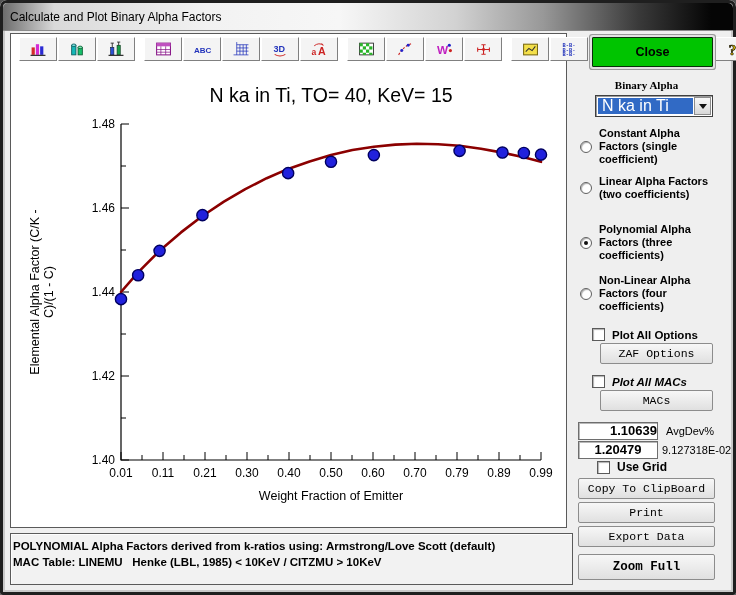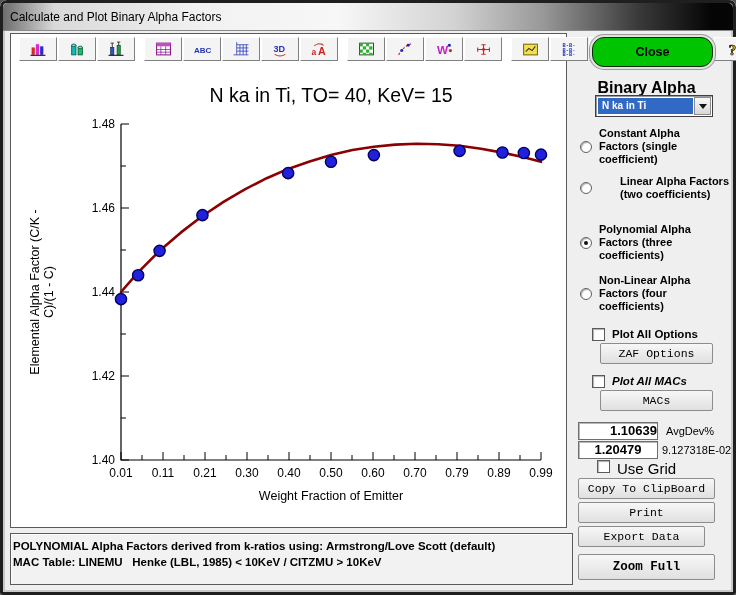--- a/index.html
+++ b/index.html
@@ -48,41 +48,41 @@
   
   .status-panel{
     position:absolute; left:10px; top:533px; width:563px; height:52px;
     background:#f2f2f2; border:1px solid #5a5a5a;
     box-shadow: inset 1px 1px 0 #fdfdfd;
     padding:4px 2px; font-size:11.5px; font-weight:bold; color:#000;
   }
   .status-line{ line-height:16px; white-space:pre-wrap; }
 
   
-  .rp-label{ font-weight:bold; font-size:16px; color:#000; }
+  .rp-label{ font-weight:bold; font-size:11px; color:#000;font-family:Liberation Serif, serif; }
 
   .close-btn{
     position:absolute; left:592px; top:37px; width:121px; height:30px;
-    background:#00c400; border:1px solid #0b2d0b; border-radius:12px;
+    background:#00c400; border:1px solid #0b2d0b; border-radius:1px;
     box-shadow: 0 0 0 2px #e2e2e2, 0 0 0 3px #9a9a9a;
     font-weight:bold; font-size:12.5px; color:#000; text-align:center; line-height:28px;
     cursor:pointer;
   }
   .binary-alpha-label{
     position:absolute; left:578px; top:79px; width:137px; text-align:center;
   }
   .combo{
     position:absolute; left:595px; top:95px; width:118px; height:22px;
     background:#fff; border:1px solid #404040;
     box-shadow: inset 1px 1px 0 #9a9a9a;
     display:flex;
   }
   .combo-sel{
     flex:1; margin:2px 0 2px 2px; background:#316ac5; color:#fff;
-    font-weight:bold; font-size:10px; line-height:16px; padding-left:4px;
+    font-weight:normal; font-size:16px; line-height:16px; padding-left:4px;
     overflow:hidden; white-space:nowrap;
   }
   .combo-btn{
     width:17px; margin:1px; background:linear-gradient(#f8f8f8,#d8d8d8);
     border:1px solid #8c8c8c; display:flex; align-items:center; justify-content:center;
     cursor:pointer;
   }
   .combo-arrow{ width:0; height:0; border-left:4px solid transparent; border-right:4px solid transparent; border-top:5px solid #111; }
 
   .radio-row{
@@ -93,27 +93,27 @@
     background:#fff; border:1px solid #606060;
     box-shadow: inset 1px 1px 1px #b0b0b0;
     margin-right:7px; position:relative; cursor:pointer;
   }
   .radio-circle.selected::after{
     content:""; position:absolute; left:3px; top:3px; width:4px; height:4px;
     border-radius:50%; background:#111;
   }
   .radio-label{ width:112px; font-weight:bold; font-size:11px; line-height:13px; color:#000; }
 
-  .check-row{ position:absolute; display:flex; align-items:flex-start; cursor:default; }
+  .check-row{ position:absolute; display:flex; align-items:center; cursor:default; }
   .checkbox{
     width:13px; height:13px; background:#fff; border:1px solid #5a5a5a;
     box-shadow: inset 1px 1px 1px #b0b0b0; margin-right:7px; cursor:pointer; flex:0 0 13px;
   }
   .check-label{ font-weight:bold; font-size:11.5px; color:#000; }
-  .check-label.normal{ font-weight:normal; font-size:15px; }
+  .check-label.normal{ font-weight:bold; font-size:12px; }
 
   .win-btn{
     position:absolute; background:linear-gradient(#f7f7f7,#e0e0e0);
     border:1px solid #8c8c8c; border-radius:2px;
     font-size:11.5px; color:#000; text-align:center; cursor:pointer;
     font-family:Liberation Mono, monospace;
   }
   .value-box{
     position:absolute; background:#fff; border:1px solid #6e6e6e;
     box-shadow: inset 1px 1px 0 #b8b8b8;
@@ -395,21 +395,21 @@
     <div class="combo-btn">
       <div class="combo-arrow"></div>
     </div>
   </div>
 
   <div id="radios">
       <div class="radio-row" style="top: 127px;">
         <div class="radio-circle"></div>
         <div class="radio-label">Constant Alpha Factors (single coefficient)</div>
       </div>
-      <div class="radio-row" style="top: 175px; justify-content: space-between;">
+      <div class="radio-row" style="top: 175px;">
         <div class="radio-circle"></div>
         <div class="radio-label">Linear Alpha Factors (two coefficients)</div>
       </div>
       <div class="radio-row" style="top: 223px;">
         <div class="radio-circle selected"></div>
         <div class="radio-label">Polynomial Alpha Factors (three coefficients)</div>
       </div>
       <div class="radio-row" style="top: 274px;">
         <div class="radio-circle"></div>
         <div class="radio-label">Non-Linear Alpha Factors (four coefficients)</div>
@@ -435,18 +435,18 @@
   <div class="value-side" style="left:662px; top:444px;">9.127318E-02</div>
 
   <div class="check-row" style="left:597px; top:460px;">
     <div class="checkbox"></div>
     <div class="check-label normal">Use Grid</div>
   </div>
 
   <div id="action-buttons">
       <div class="win-btn" style="left: 578px; top: 478px; width: 137px; height: 21px; line-height: 19px;">Copy To ClipBoard</div>
       <div class="win-btn" style="left: 578px; top: 502px; width: 137px; height: 21px; line-height: 19px;">Print</div>
-      <div class="win-btn" style="left: 578px; top: 526px; width: 127px; height: 21px; line-height: 19px;">Export Data</div>
+      <div class="win-btn" style="left: 578px; top: 526px; width: 137px; height: 21px; line-height: 19px;">Export Data</div>
     </div>
 
   <div class="win-btn" style="left:578px; top:554px; width:137px; height:26px; line-height:24px; font-weight:bold; font-size:12.5px;">Zoom Full</div>
 
 </div>
 
 </body></html>

